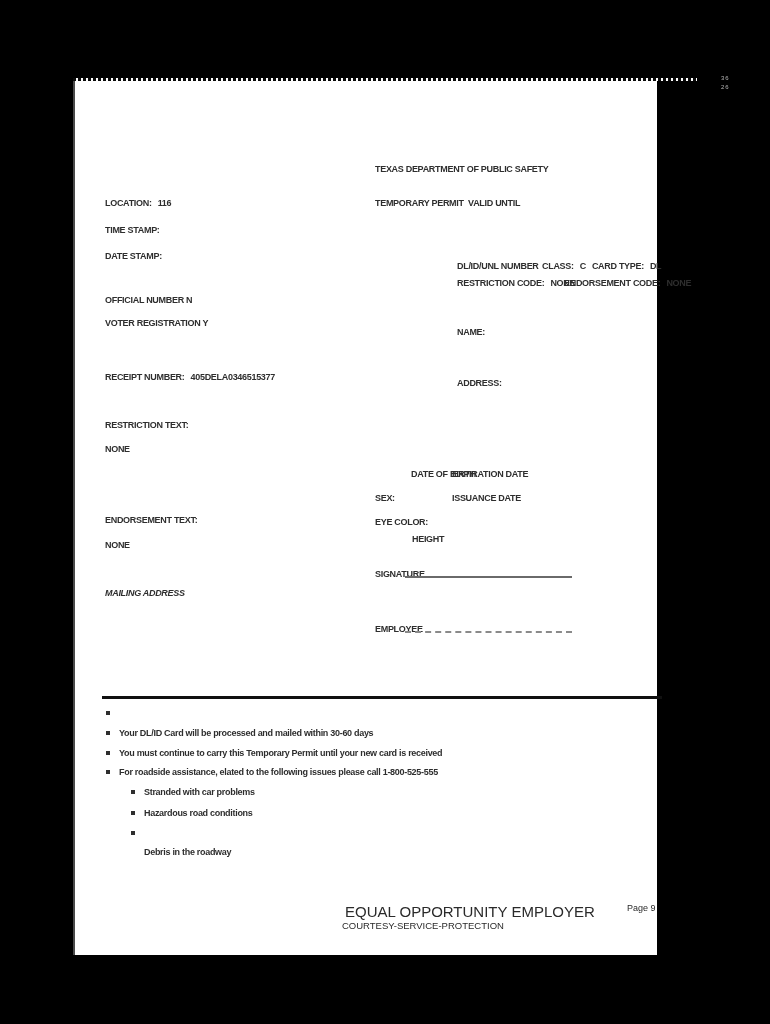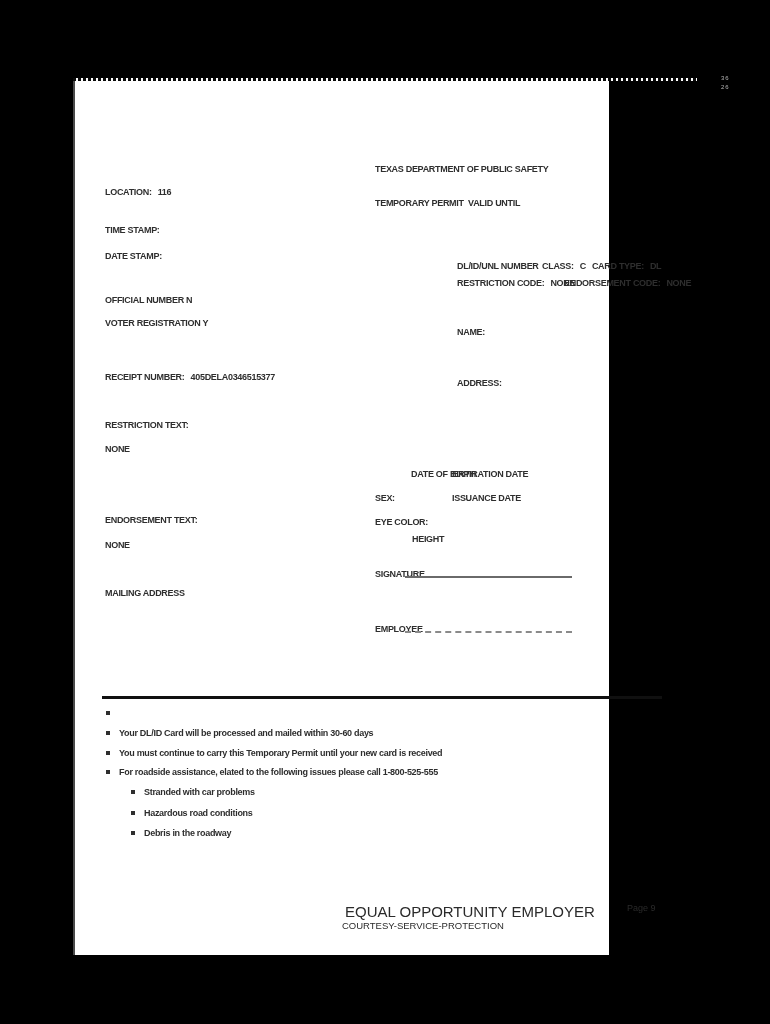--- a/index.html
+++ b/index.html
@@ -9,21 +9,21 @@
     position:relative;
     font-family:"Liberation Sans", sans-serif;
     overflow:hidden;
   }
   .corner-note{
     position:absolute;left:721px;top:74px;
     color:#b5b5b5;font-size:6px;line-height:1.5;
     letter-spacing:1px;white-space:pre;
   }
   .page{
-    position:absolute;left:73px;top:78px;width:536px;height:877px;
+    position:absolute;left:73px;top:78px;width:584px;height:877px;
     background:#fff;
     border-left:2px solid #4a4a4a;
     box-sizing:border-box;
   }
   .page-top-perforation{
     position:absolute;left:-2px;top:0;width:624px;height:3px;
     background:repeating-linear-gradient(90deg,#0a0a0a 0 3px,#fff 3px 5px);
   }
   .t{
     position:absolute;
@@ -56,21 +56,21 @@
 
 <div class="corner-note"><span>36</span>
 <span>26</span></div>
 
 <div class="page">
   <div class="page-top-perforation"></div>
 
   <div class="t" style="left:300px;top:87px;">TEXAS DEPARTMENT OF PUBLIC SAFETY</div>
   <div class="t" style="left:300px;top:121px;">TEMPORARY PERMIT  VALID UNTIL</div>
 
-  <div class="t" style="left:30px;top:110px;text-align:right;"><span>LOCATION:</span><span class="val">116</span></div>
+  <div class="t" style="left:30px;top:121px;text-align:right;"><span>LOCATION:</span><span class="val">116</span></div>
   <div class="t" style="left:30px;top:148px;">TIME STAMP:</div>
   <div class="t" style="left:30px;top:174px;">DATE STAMP:</div>
 
   <div class="t" style="left:382px;top:184px;">DL/ID/UNL NUMBER</div>
   <div class="t" style="left:467px;top:184px;"><span>CLASS:</span><span class="val">C</span><span class="val">CARD TYPE:</span><span class="val">DL</span></div>
   <div class="t" style="left:382px;top:201px;"><span>RESTRICTION CODE:</span><span class="val">NONE</span></div>
   <div class="t" style="left:489px;top:201px;"><span>ENDORSEMENT CODE:</span><span class="val">NONE</span></div>
 
   <div class="t" style="left:30px;top:218px;">OFFICIAL NUMBER N</div>
   <div class="t" style="left:30px;top:241px;">VOTER REGISTRATION Y</div>
@@ -89,21 +89,21 @@
   <div class="t" style="left:337px;top:416px;margin-top:41px;">HEIGHT</div>
   <div class="t" style="left:377px;top:416px;">ISSUANCE DATE</div>
 
   <div class="t" style="left:30px;top:438px;">ENDORSEMENT TEXT:</div>
   <div class="t" style="left:300px;top:440px;text-align:right;">EYE COLOR:</div>
   <div class="t" style="left:30px;top:463px;">NONE</div>
 
   <div class="t" style="left:300px;top:492px;">SIGNATURE</div>
   <div class="sig-line" style="left:330px;top:498px;width:167px;"></div>
 
-  <div class="t" style="left:30px;top:511px;">MAILING ADDRESS</div>
+  <div class="t" style="left:30px;top:511px;font-style:italic;">MAILING ADDRESS</div>
 
   <div class="t" style="left:300px;top:547px;">EMPLOYEE</div>
   <div class="emp-line" style="left:330px;top:553px;width:167px;"></div>
 
   <div class="separator" style="left:27px;top:618px;width:560px;height:3px;"></div>
 
   <div class="bullet-sq" style="left:31px;top:633px;"></div>
 
   <div class="bullet-sq" style="left:31px;top:653px;"></div>
   <div class="t" style="left:44px;top:651px;">Your DL/ID Card will be processed and mailed within 30-60 days</div>
@@ -114,18 +114,18 @@
   <div class="bullet-sq" style="left:31px;top:692px;"></div>
   <div class="t" style="left:44px;top:690px;">For roadside assistance, elated to the following issues please call 1-800-525-555</div>
 
   <div class="bullet-sq" style="left:56px;top:712px;"></div>
   <div class="t" style="left:69px;top:710px;">Stranded with car problems</div>
 
   <div class="bullet-sq" style="left:56px;top:733px;"></div>
   <div class="t" style="left:69px;top:731px;">Hazardous road conditions</div>
 
   <div class="bullet-sq" style="left:56px;top:753px;"></div>
-  <div class="t" style="left:69px;top:751px;">Debris in the roadway</div>
+  <div class="t" style="left:69px;top:770px;">Debris in the roadway</div>
 
   <div class="t plain" style="left:270px;top:826px;font-size:15px;">EQUAL OPPORTUNITY EMPLOYER</div>
   <div class="t plain" style="left:267px;top:843px;font-size:9.5px;">COURTESY-SERVICE-PROTECTION</div>
   <div class="t plain" style="left:552px;top:826px;font-size:9px;">Page 9</div>
 </div>
 
 </body></html>

